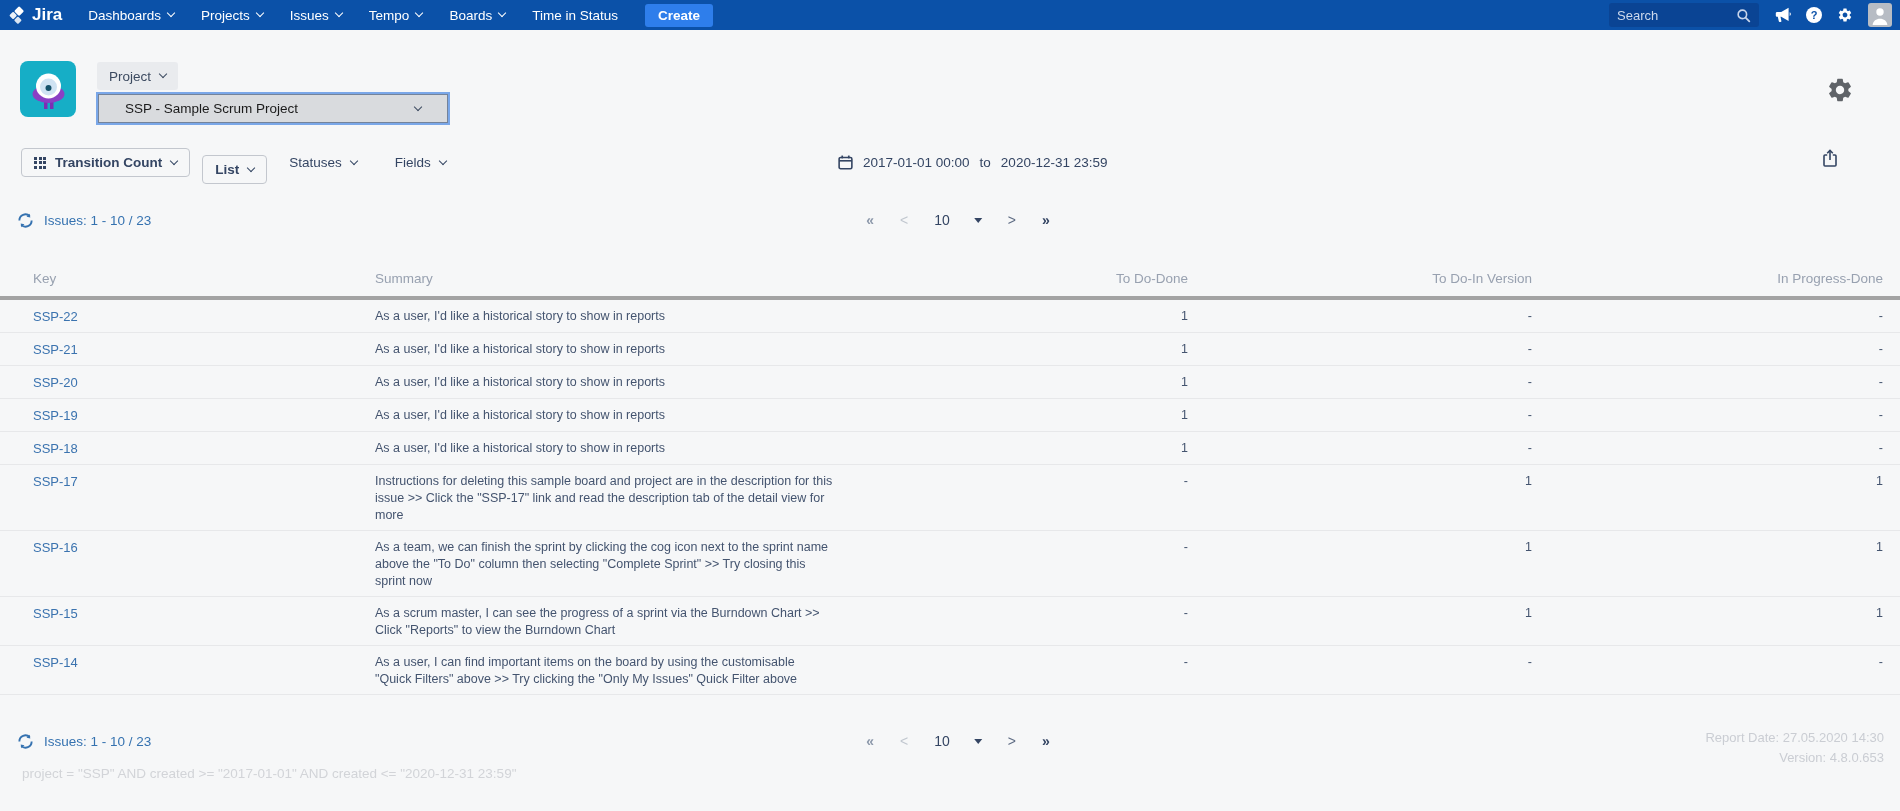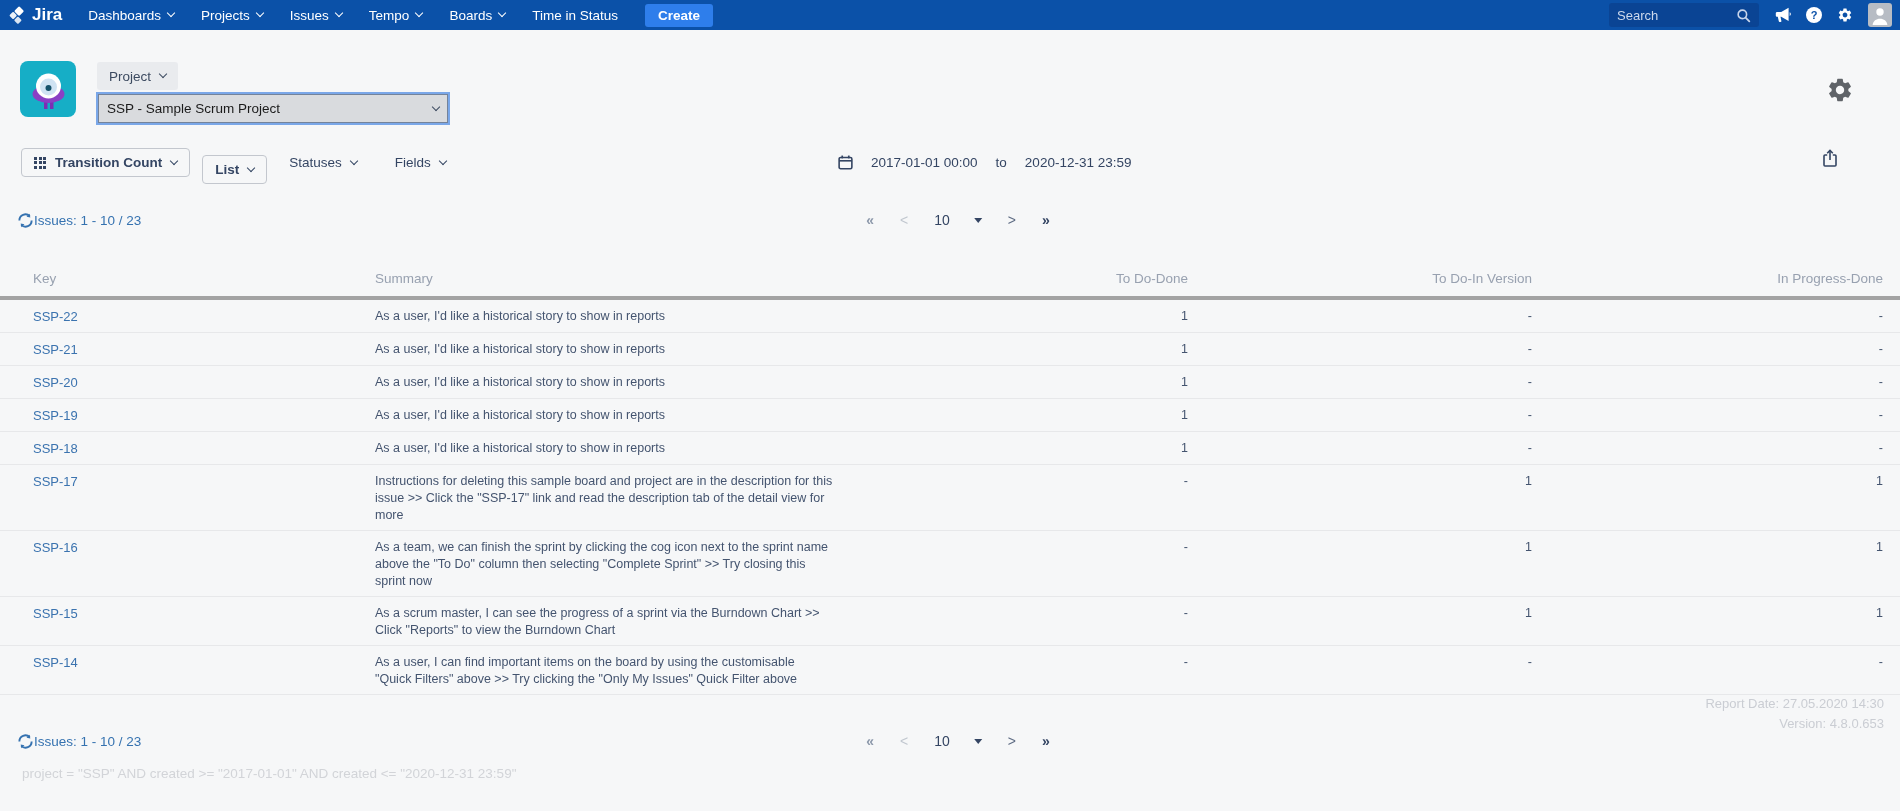--- a/index.html
+++ b/index.html
@@ -27,42 +27,42 @@
                 font-size:11px; font-weight:bold; display:flex; align-items:center; justify-content:center; cursor:pointer; }
   .nav-icon { display:flex; align-items:center; cursor:pointer; }
 
   
   .project-avatar { position:absolute; left:20px; top:61px; cursor:pointer; }
   .project-btn { position:absolute; left:97px; top:62px; height:28px; background:#e9ebee; border:none;
                  border-radius:3px; display:flex; align-items:center; gap:9px; padding:0 12px;
                  font-size:13.5px; color:#3c4a60; cursor:pointer; font-family:inherit; }
   .project-select { position:absolute; left:98px; top:94px; width:350px; height:29px; background:#d9dbde;
                     border:1px solid #74839a; box-shadow:0 0 0 2px #7aa7e8; display:flex; align-items:center;
-                    justify-content:space-between; padding:0 8px; font-size:13.5px; color:#1b1b1b; cursor:pointer; }
+                    justify-content:space-between; padding:0 26px; font-size:13.5px; color:#1b1b1b; cursor:pointer; }
   .page-gear { position:absolute; left:1826px; top:76px; cursor:pointer; }
 
   
   .filters { position:absolute; left:21px; top:148px; height:29px; display:flex; align-items:center; }
   .btn-outline { height:29px; border:1px solid #c3c7ce; border-radius:4px; background:transparent;
                  display:flex; align-items:center; gap:9px; padding:0 12px; font-weight:bold;
                  font-size:13.5px; color:#344563; cursor:pointer; font-family:inherit; }
   .btn-text { height:29px; border:none; background:transparent; display:flex; align-items:center; gap:9px;
               font-size:13.5px; color:#344563; cursor:pointer; font-family:inherit; }
   .grid-icon { display:grid; grid-template-columns:repeat(3,3px); grid-gap:1.5px; }
   .grid-icon i { width:3px; height:3px; background:#344563; }
   .date-range { position:absolute; left:838px; top:148px; height:29px; display:flex; align-items:center;
-                gap:18px; font-size:13.5px; color:#344563; cursor:pointer;text-align:right; }
+                gap:10px; font-size:13.5px; color:#344563; cursor:pointer;text-align:right; }
   .export-btn { position:absolute; left:1822px; top:149px; cursor:pointer; }
 
   
   .issues-bar { position:absolute; left:0; width:100%; height:30px; }
   .issues-bar.top { top:205px; }
   .issues-bar.bottom { top:726px; }
   .issues-left { position:absolute; left:17px; top:0; height:30px; display:flex; align-items:center;
-                 gap:0; color:#3572b0; font-size:13.5px; }
+                 gap:10px; color:#3572b0; font-size:13.5px; }
   .refresh-btn { display:flex; align-items:center; cursor:pointer; }
   .pager { position:absolute; left:calc(50% + 8px); transform:translateX(-50%); top:0; height:30px;
            display:flex; align-items:center; gap:26px; font-size:14px; }
   .pg { cursor:pointer; background:none; border:none; font-family:inherit; font-size:14px; }
   .pg.first { color:#8d99ab; font-weight:bold; }
   .pg.prev  { color:#c1c7cf; }
   .pg.size  { color:#344563; display:flex; align-items:center; gap:24px; }
   .pg.next  { color:#5e6c84; }
   .pg.last  { color:#344563; font-weight:bold; }
   .tri-down { width:0; height:0; border-left:4px solid transparent; border-right:4px solid transparent;
@@ -75,21 +75,21 @@
                      padding:9px 0 10px; border-bottom:4px solid #a3a3a3; }
   .issues-table th.num, .issues-table td.num { text-align:right; }
   .issues-table th:first-child, .issues-table td:first-child { padding-left:33px; }
   .issues-table th:last-child,  .issues-table td:last-child  { padding-right:17px; }
   .issues-table td { border-bottom:1px solid #e7e8ea; vertical-align:top; padding:8px 0 6px;
                      line-height:17px; font-size:12.5px; color:#44546f; }
   .issues-table td.key a { color:#3b73af; text-decoration:none; font-size:13px; }
   .issues-table td.summary { padding-right:12px; }
 
   
-  .report-info { position:absolute; right:16px; top:694px; text-align:right; color:#cacdd3;
+  .report-info { position:absolute; right:16px; top:728px; text-align:right; color:#cacdd3;
                  font-size:13px; line-height:20px; }
   .jql { position:absolute; left:22px; top:766px; color:#d2d4d8; font-size:13.5px; }
 </style>
 </head>
 <body>
 
 <div id="page">
 
   <div class="topnav">
     <div class="logo">

